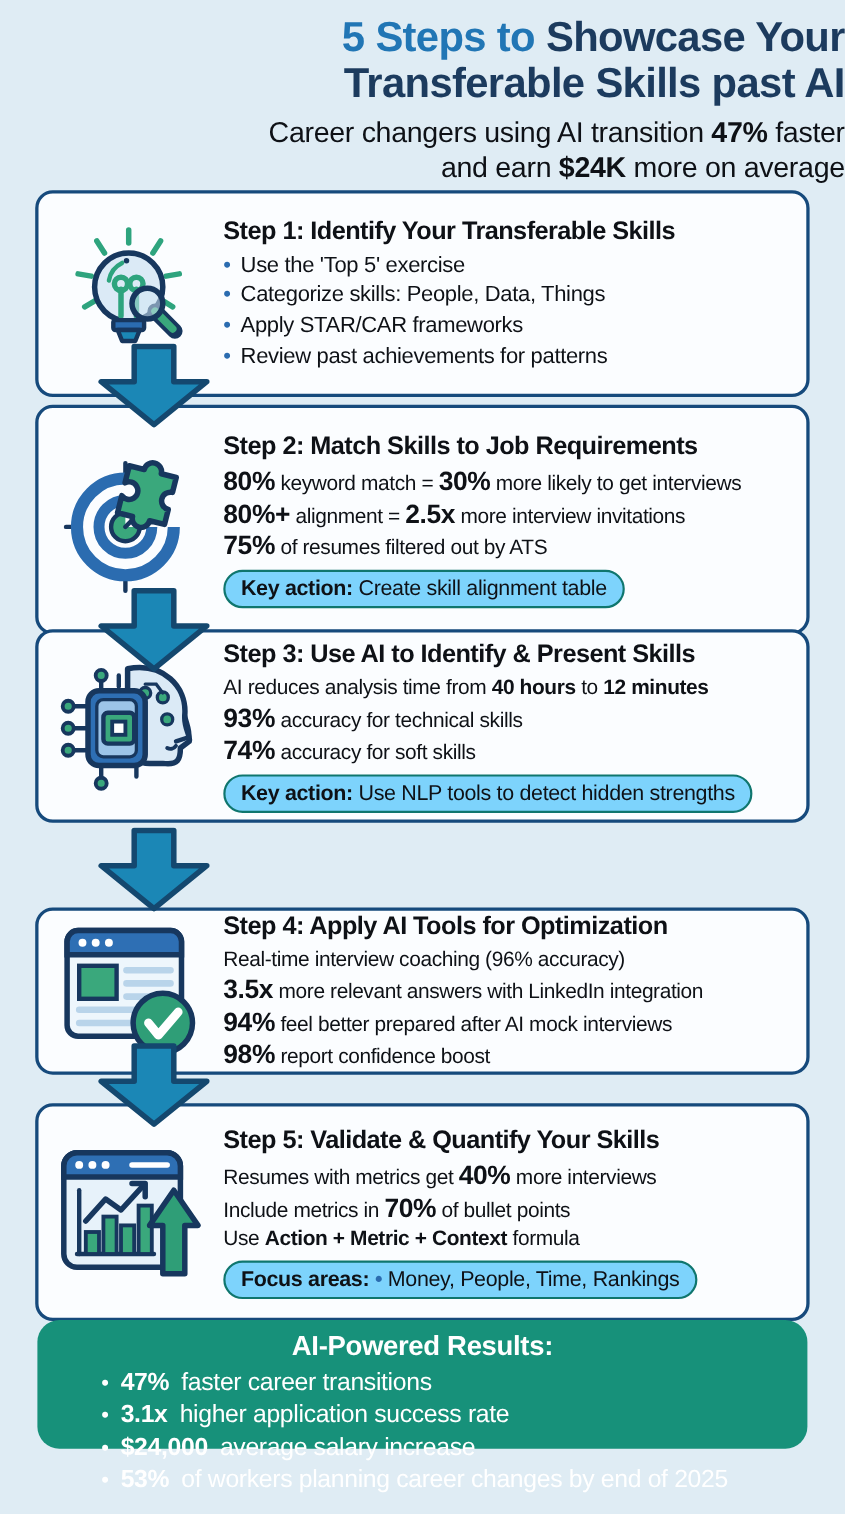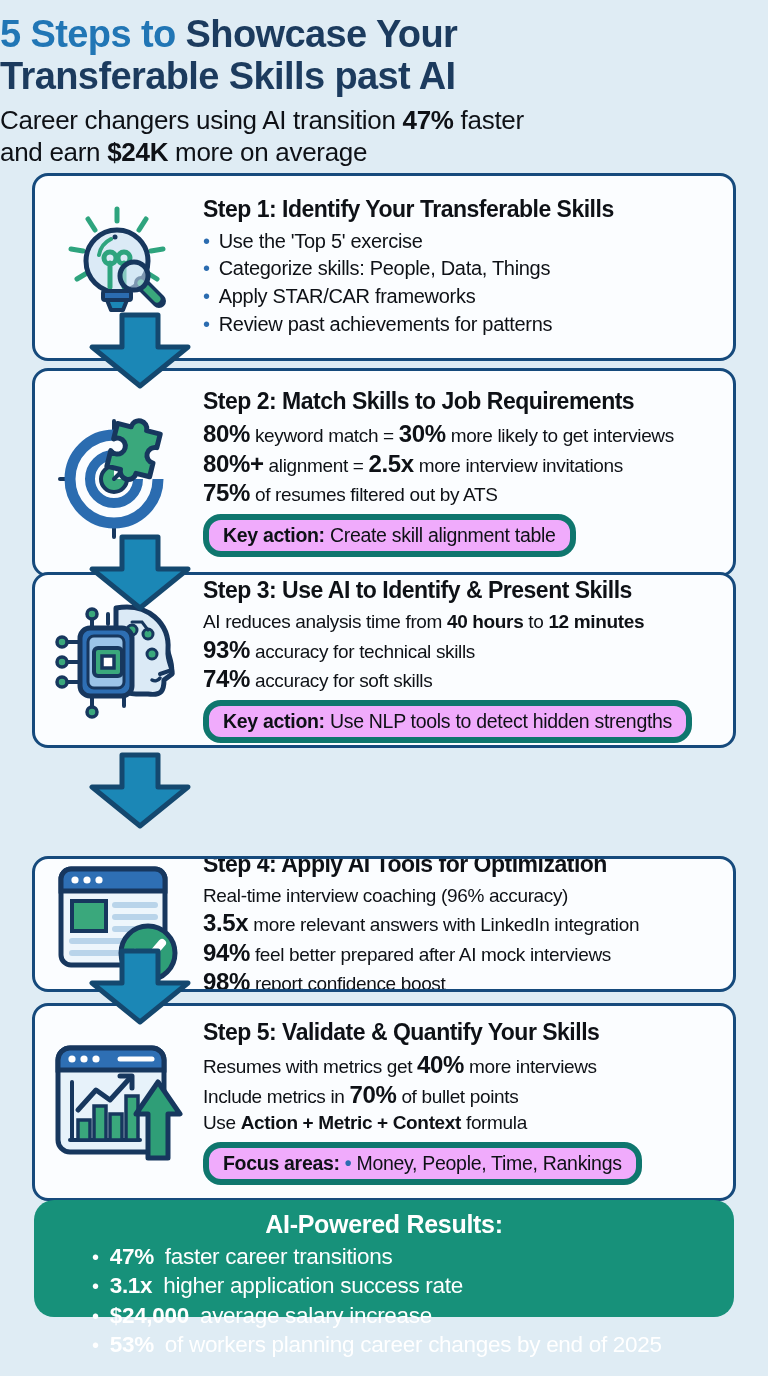--- a/index.html
+++ b/index.html
@@ -1,47 +1,47 @@
 <!DOCTYPE html>
 <html><head>
 <meta charset="utf-8">
 <style>
   html,body{margin:0;padding:0}
   body{
     width:768px;height:1376px;position:relative;overflow:hidden;
     background:#dfecf4;color:#0e1116;
     font-family:"Liberation Sans", sans-serif;
   }
-  .header{position:absolute;top:14px;left:0;right:0;text-align:left}
+  .header{position:absolute;top:14px;left:0;right:0;text-align:right}
   .title{font-weight:bold;font-size:38px;line-height:1.1;letter-spacing:-0.6px}
   .title .accent{color:#2176b5}
   .title .navy{color:#1c3b5e}
   .subtitle{margin-top:6px;font-size:26px;line-height:1.24;letter-spacing:-0.3px}
   .subtitle .b{font-weight:bold}
 
   .card{
     position:absolute;left:32px;right:32px;box-sizing:border-box;
     background:#fbfdff;border:3px solid #164a7c;border-radius:16px;
     display:flex;align-items:center;padding:8px 10px 8px 0;overflow:hidden;
   }
   #card1{top:173px;height:188px}
   #card2{top:368px;height:209px}
   #card3{top:572px;height:176px}
-  #card4{top:856px;height:136px}
+  #card4{top:825px;height:152px}
   #card5{top:1003px;height:198px}
   .icon-col{flex:0 0 168px;display:flex;justify-content:center;align-items:center}
   .text-col{flex:1;min-width:0}
   .step-title{font-size:23px;font-weight:bold;letter-spacing:-0.5px;white-space:nowrap;margin-bottom:5px}
   .bullets .row{display:flex;gap:9px;align-items:baseline;font-size:20px;line-height:1.38;letter-spacing:-0.3px}
   .dot-blue{color:#2b6cb0;font-size:20px}
   .lines .row{font-size:19px;line-height:1.18;letter-spacing:-0.35px;white-space:nowrap;padding:2px 0}
   .lines .row .n{font-weight:bold;font-size:24px;line-height:1}
   .lines .row .b{font-weight:bold}
   .pill{
-    display:inline-block;margin-top:5px;background:#f0abfc;border:6px solid #0f766e;
+    display:inline-block;margin-top:5px;background:#7dd3fc;border:2px solid #0f766e;
     border-radius:18px;padding:4px 14px;font-size:19.5px;letter-spacing:-0.3px;white-space:nowrap;
   }
   .pill .b{font-weight:bold}
   .pill .dot{color:#2b6cb0;font-weight:bold}
 
   .arrow{position:absolute;left:88px;width:104px;height:78px;z-index:5}
   #arrow1{top:312px}#arrow2{top:534px}#arrow3{top:752px}#arrow4{top:948px}
 
   .results{
     position:absolute;left:34px;right:34px;top:1200px;height:117px;box-sizing:border-box;

